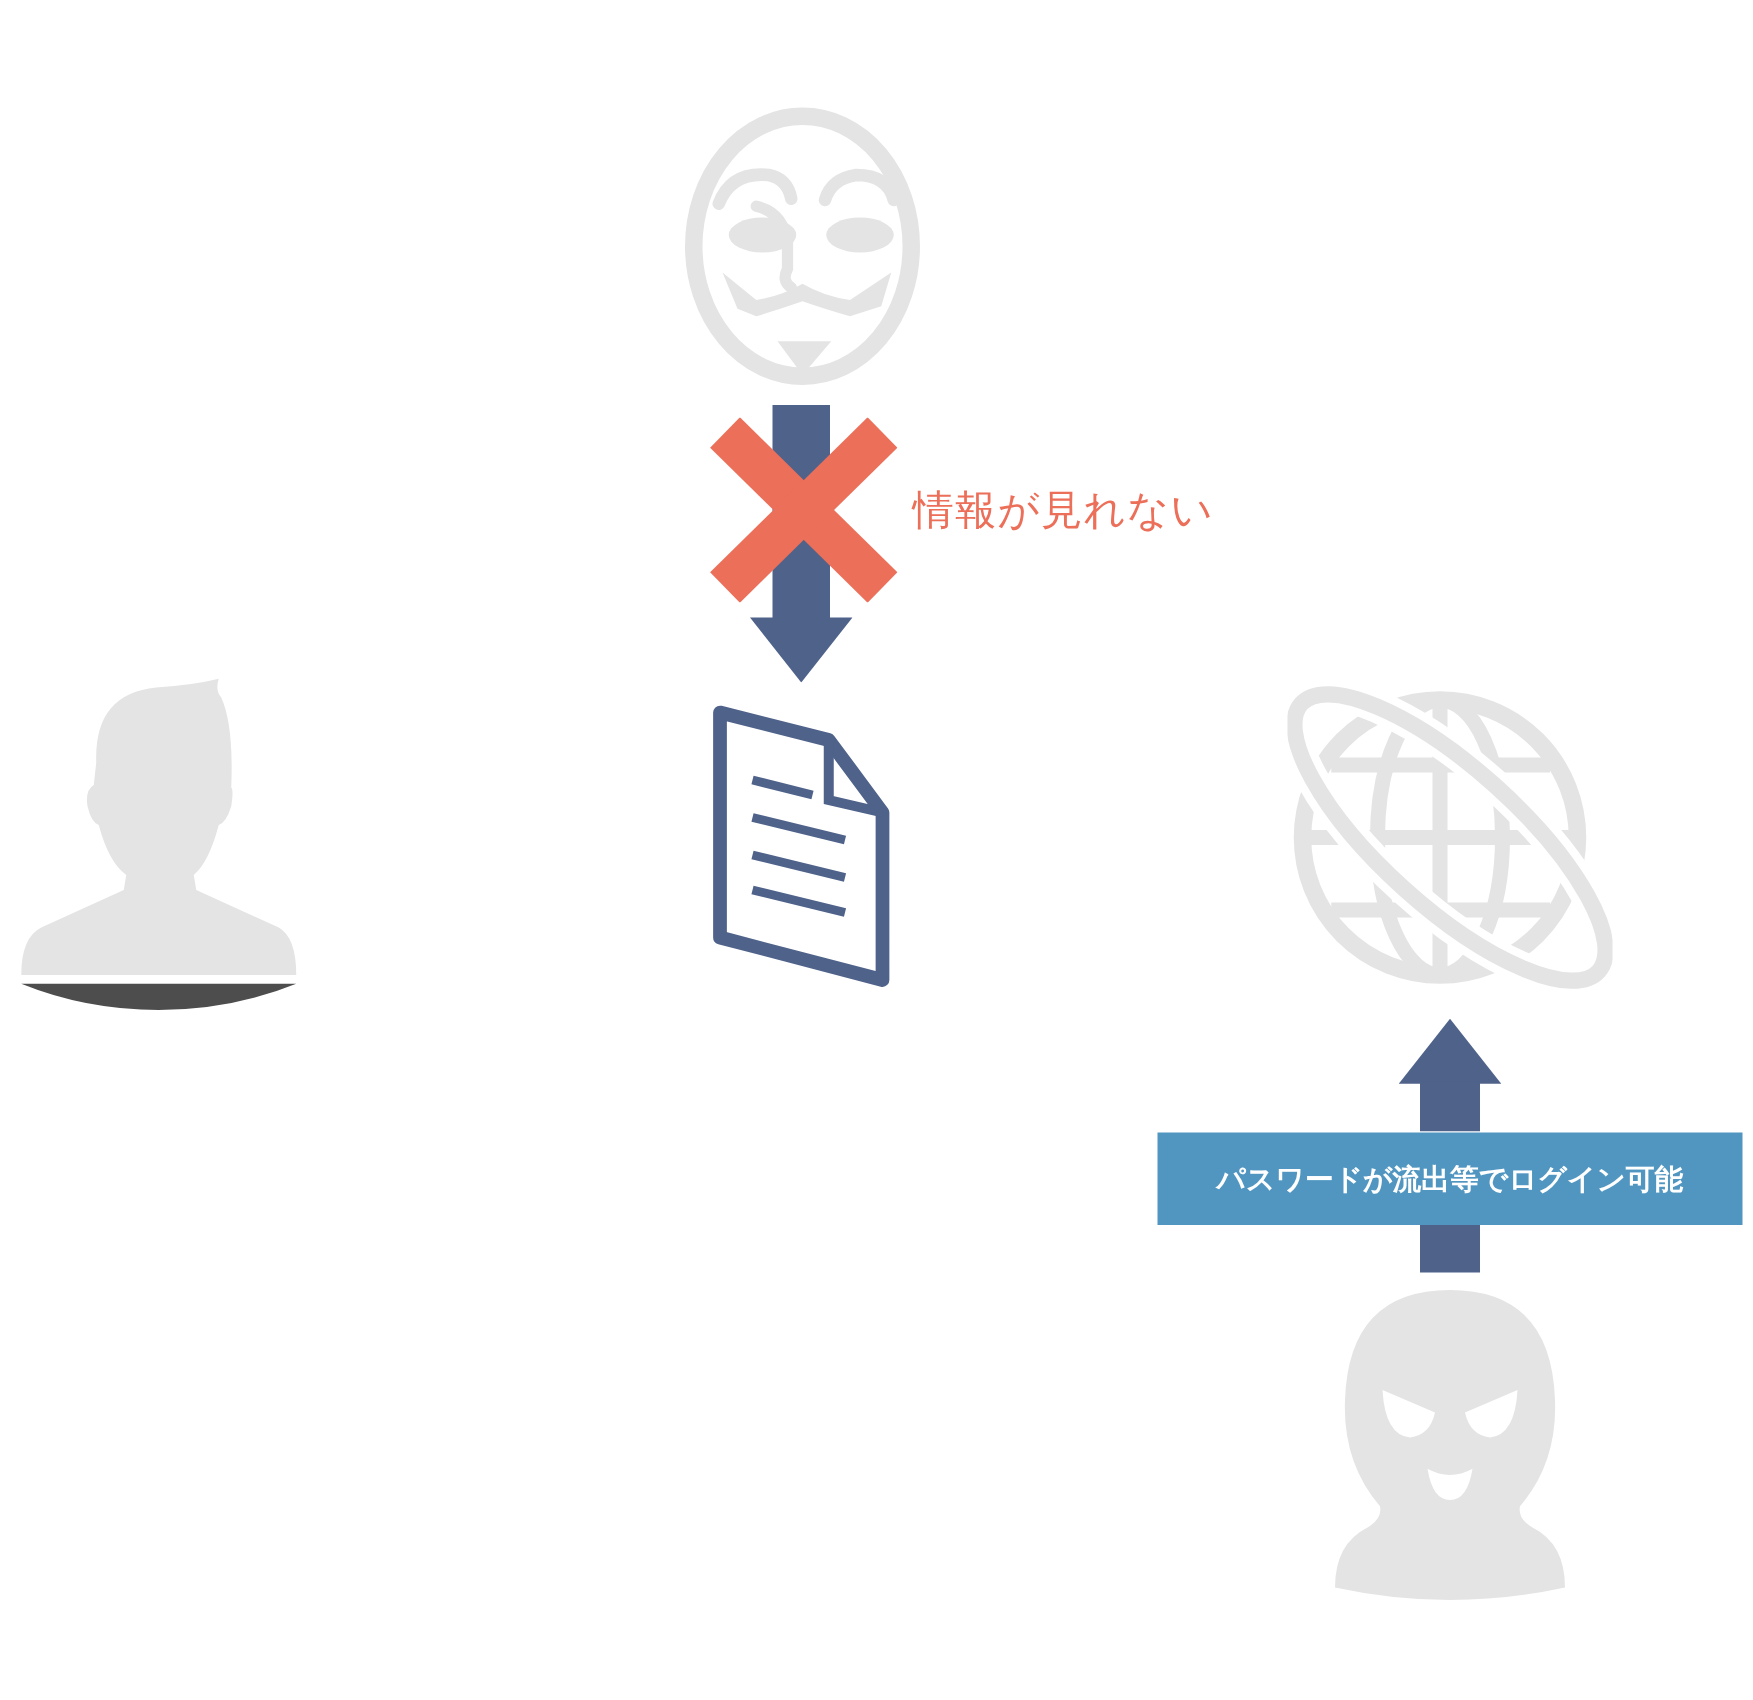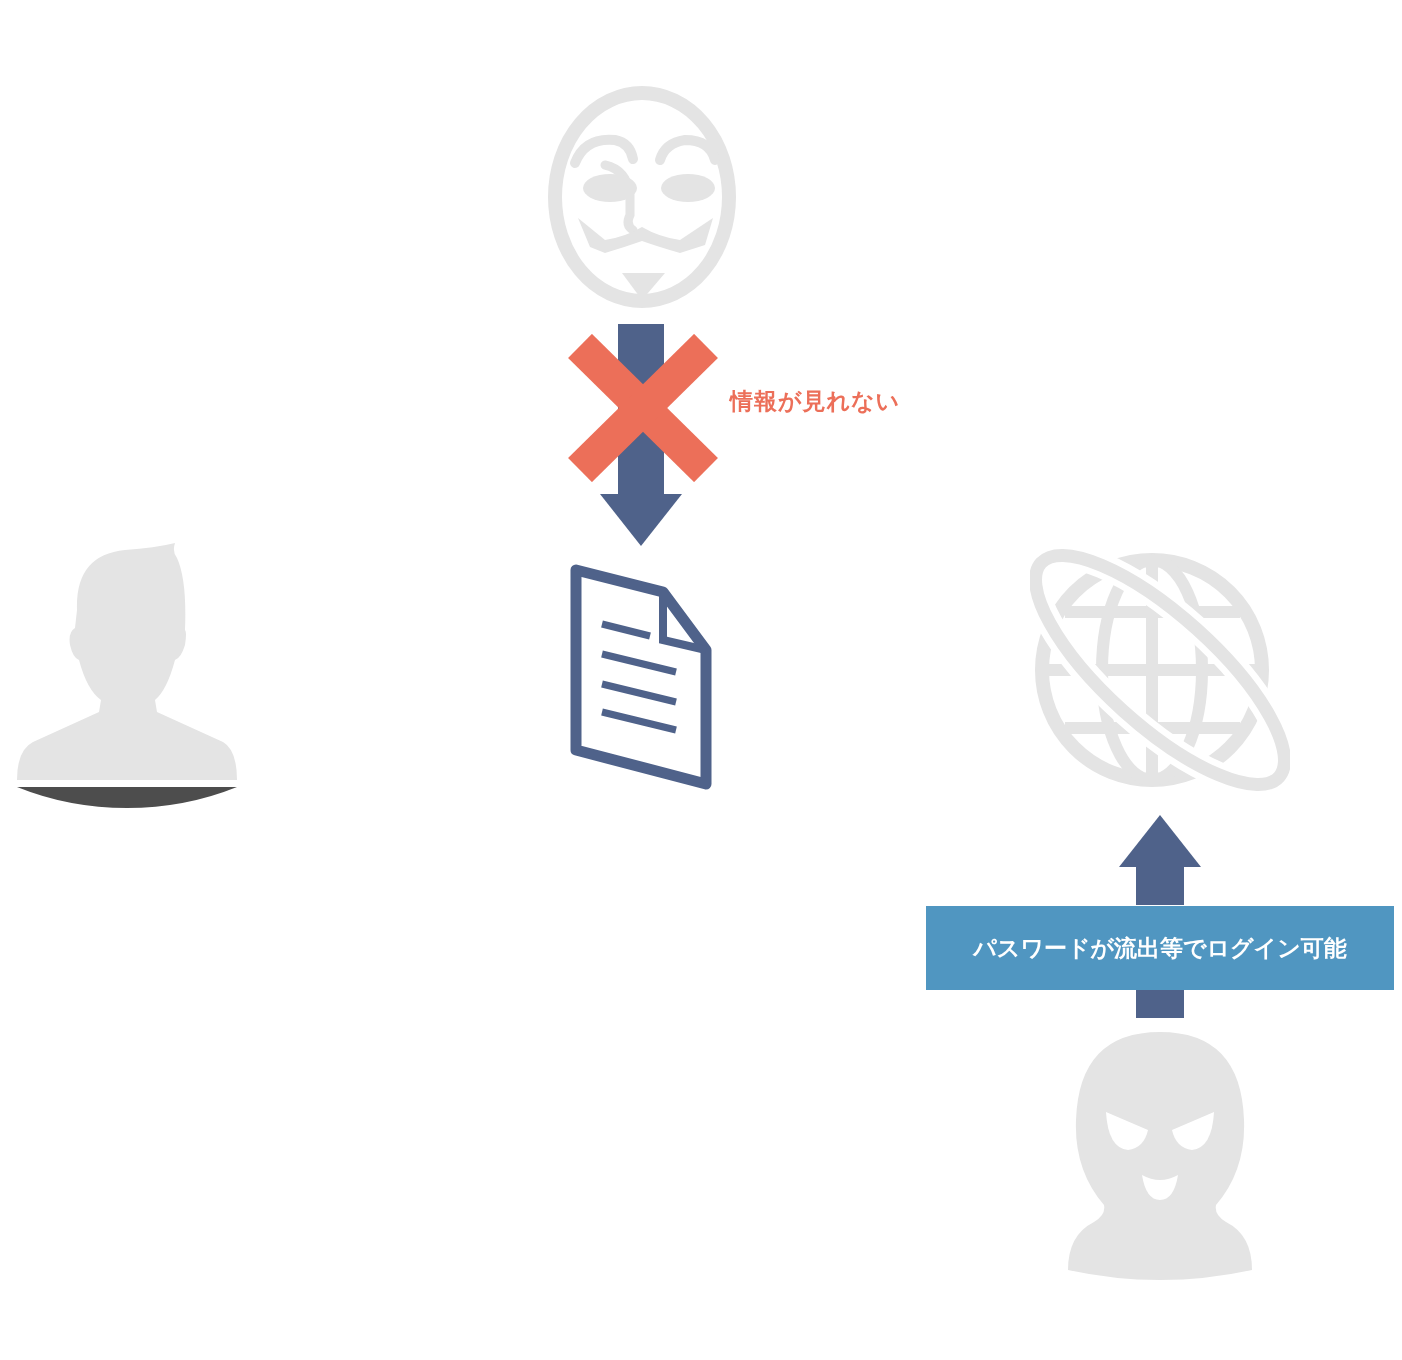--- a/index.html
+++ b/index.html
@@ -1,21 +1,21 @@
 <!DOCTYPE html>
 <html><head>
 <meta charset="utf-8">
 <style>
   html, body { margin: 0; padding: 0; background: #ffffff; }
   body { width: 1402px; height: 1360px; position: relative; overflow: hidden;
          font-family: "DejaVu Sans", "Liberation Sans", sans-serif; }
   .abs { position: absolute; }
   svg { display: block; }
-  #label-blocked { left: 730px; top: 386px; font-size: 23px; font-weight: bold; color: #ec6f59; white-space: nowrap; letter-spacing: 1px; }
-  #banner { left: 926px; top: 906px; width: 468px; height: 84px; background: #5096c1;
+  #label-blocked { left: 730px; top: 386px; font-size: 33px; font-weight: normal; color: #ec6f59; white-space: nowrap; letter-spacing: 1px; }
+  #banner { left: 926px; top: 906px; width: 468px; height: 74px; background: #5096c1;
             display: flex; align-items: center; justify-content: center; }
   #banner span { color: #ffffff; font-size: 23px; font-weight: bold; white-space: nowrap; }
 </style>
 </head>
 <body>
 
 <svg class="abs" style="left:545px;top:85px" width="195" height="225" viewBox="0 0 195 225">
   <ellipse cx="97" cy="112" rx="87" ry="104" fill="none" stroke="#e4e4e4" stroke-width="14"></ellipse>
   <path d="M30 78 Q40 52 70 55 Q85 58 88 74" fill="none" stroke="#e4e4e4" stroke-width="10" stroke-linecap="round"></path>
   <path d="M115 75 Q120 58 140 55 Q165 55 170 75" fill="none" stroke="#e4e4e4" stroke-width="10" stroke-linecap="round"></path>

